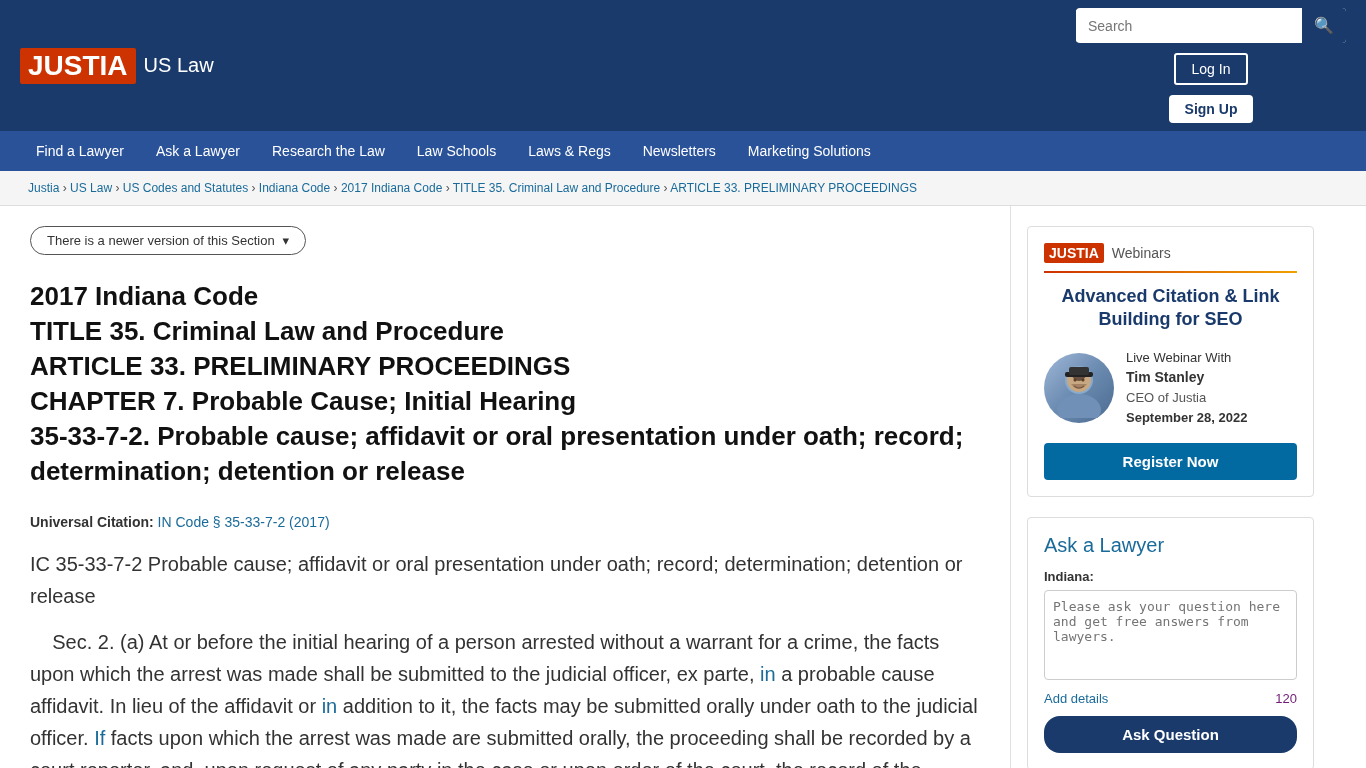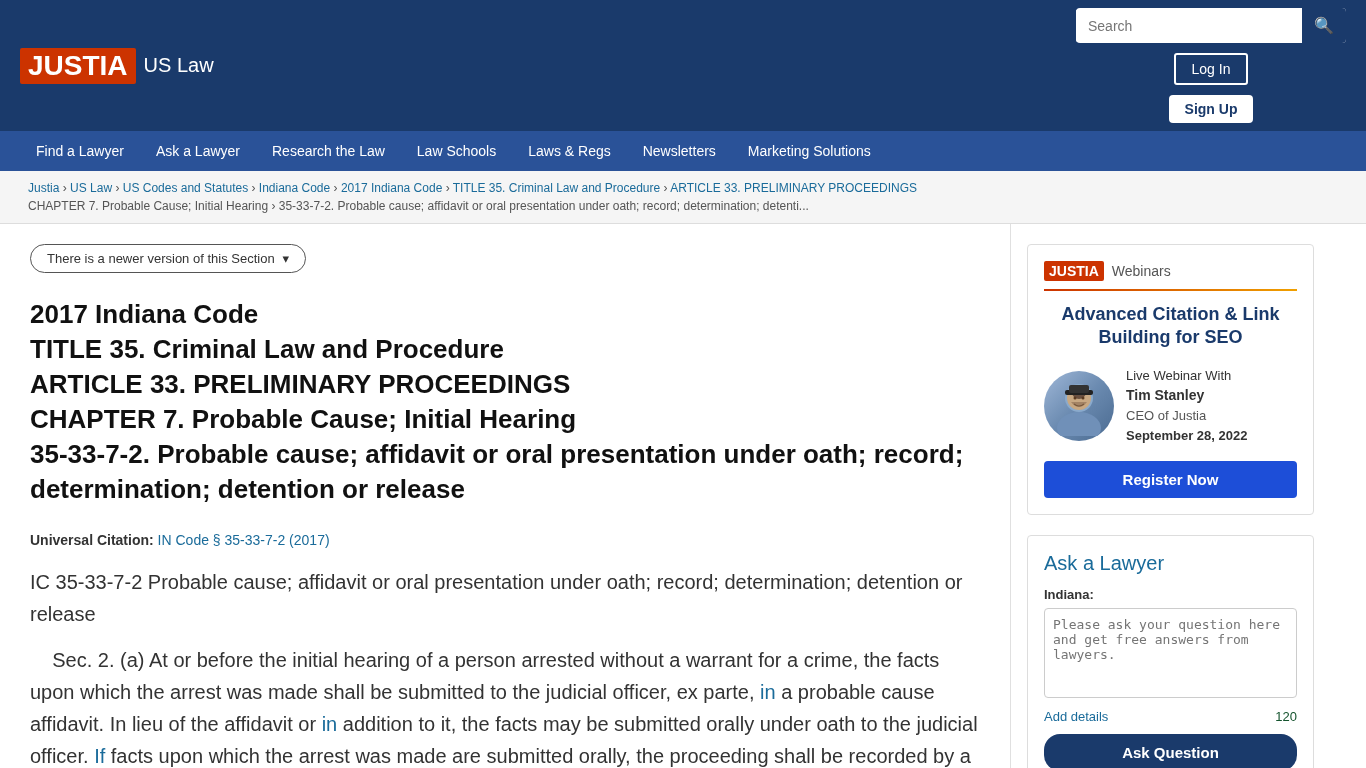--- a/index.html
+++ b/index.html
@@ -237,21 +237,21 @@
       font-size: 13px;
       color: #333;
       line-height: 1.5;
     }
     #presenter-info .presenter-name { font-weight: bold; font-size: 14px; }
     #presenter-info .presenter-title { color: #555; }
     #presenter-info .presenter-date { font-weight: bold; color: #333; }
     #register-btn {
       display: block;
       width: 100%;
-      background: #1d4ed8;
+      background: #0369a1;
       color: #fff;
       border: none;
       padding: 10px;
       border-radius: 4px;
       font-size: 15px;
       font-weight: bold;
       cursor: pointer;
       text-align: center;
     }
 
@@ -285,21 +285,21 @@
       outline: none;
     }
     #ask-footer {
       display: flex;
       justify-content: space-between;
       align-items: center;
       margin-top: 8px;
       margin-bottom: 10px;
     }
     #add-details-link { color: #1a6b9a; font-size: 13px; cursor: pointer; }
-    #char-count { font-size: 13px; color: #14532d; }
+    #char-count { font-size: 13px; color: #701a75; }
     #ask-question-btn {
       display: block;
       width: 100%;
       background: #1a3a6b;
       color: #fff;
       border: none;
       padding: 10px;
       border-radius: 16px;
       font-size: 15px;
       font-weight: bold;
@@ -335,21 +335,20 @@
 </div>
 
 <div id="breadcrumb">
   <span class="bc-link">Justia</span> ›
   <span class="bc-link">US Law</span> ›
   <span class="bc-link">US Codes and Statutes</span> ›
   <span class="bc-link">Indiana Code</span> ›
   <span class="bc-link">2017 Indiana Code</span> ›
   <span class="bc-link">TITLE 35. Criminal Law and Procedure</span> ›
   <span class="bc-link">ARTICLE 33. PRELIMINARY PROCEEDINGS</span><br>
-  <span>CHAPTER 7. Probable Cause; Initial Hearing › 35-33-7-2. Probable cause; affidavit or oral presentation under oath; record; determination; detenti...</span>
 </div>
 
 <div id="main-layout">
 
   <div id="content">
 
     
     <div id="newer-version-badge">
       <span>There is a newer version of this Section</span>
       <span>▾</span>

